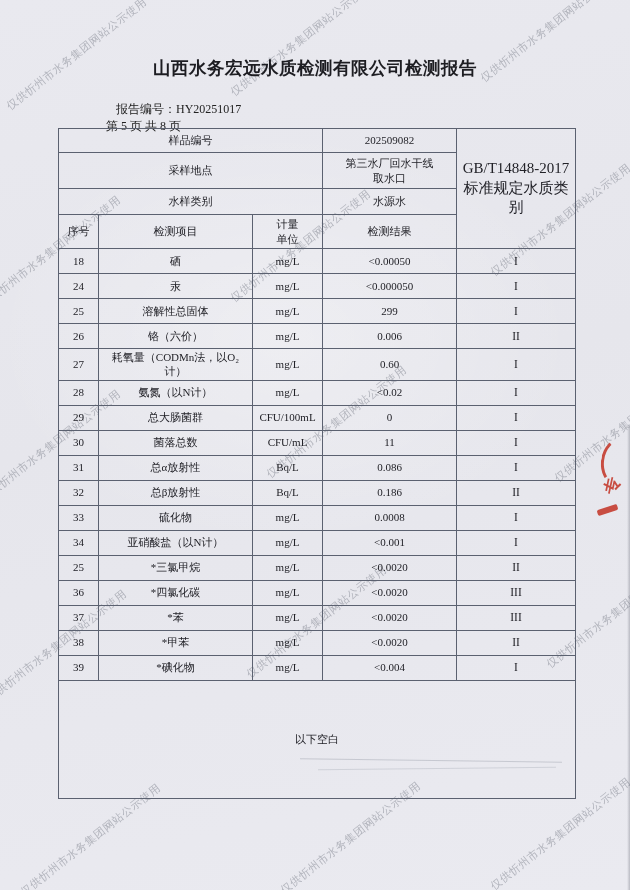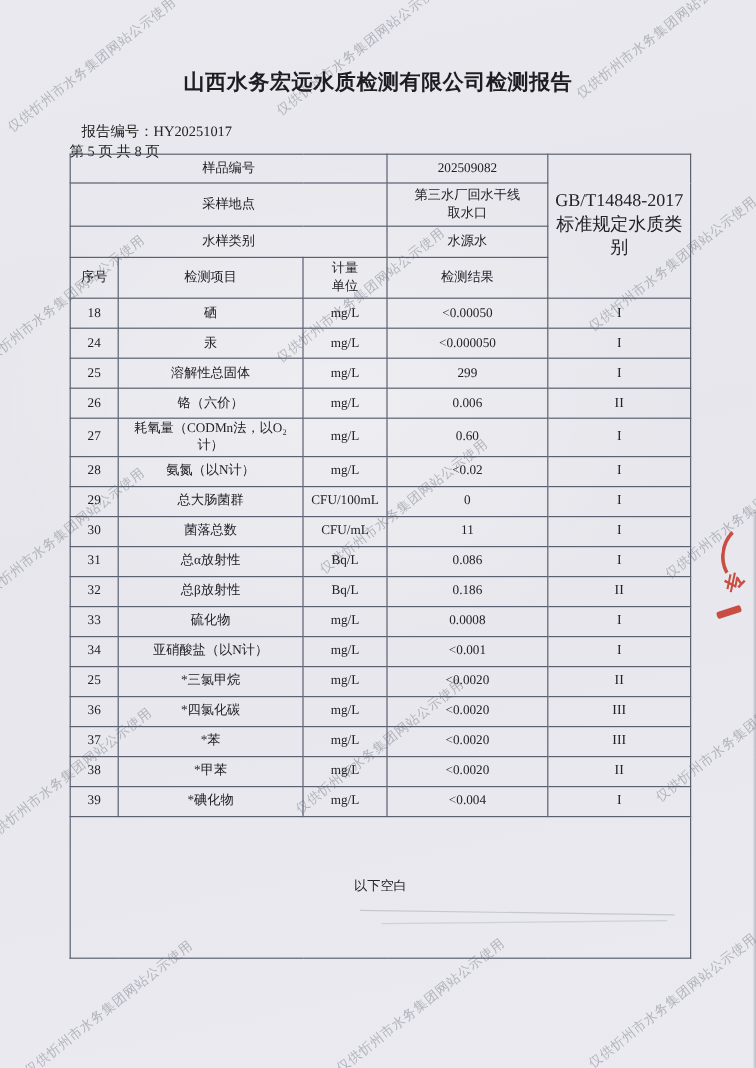--- a/index.html
+++ b/index.html
@@ -24,21 +24,21 @@
     position:absolute;left:0;top:56px;width:630px;text-align:center;
     font-family:"Liberation Sans","DejaVu Sans",sans-serif;
     font-size:17.5px;font-weight:700;letter-spacing:.5px;color:#1d1d22;
   }
   .meta{
     position:absolute;left:58px;top:101px;width:517px;
     display:flex;justify-content:space-between;align-items:baseline;
     font-size:12px;color:#222;flex-direction:column;
   }
   .meta .left{padding-left:10px;}
-  .meta .right{padding-right:14px;}
+  .meta .right{padding-right:14px;margin-left:48px;}
   
   table.report{
     position:absolute;left:58px;top:128px;width:517px;
     border-collapse:collapse;table-layout:fixed;
     font-size:11px;color:#222228;
   }
   table.report td{
     border:1px solid #5b6170;text-align:center;vertical-align:middle;
     padding:1px 2px;line-height:1.3;
     overflow:hidden;

